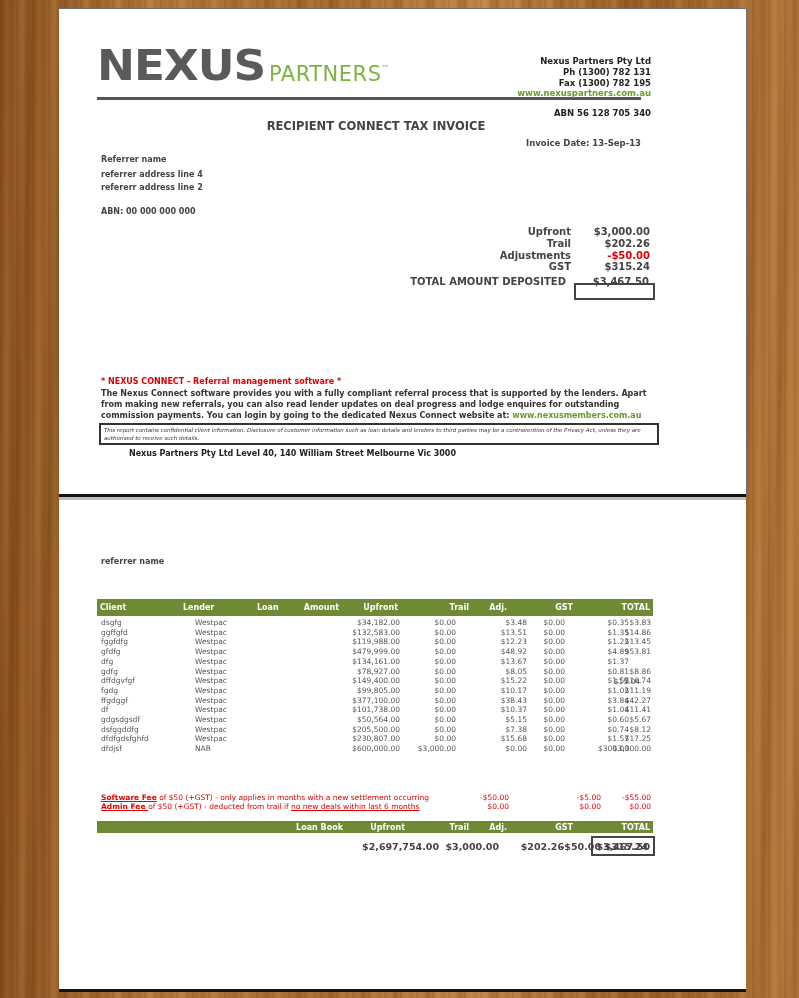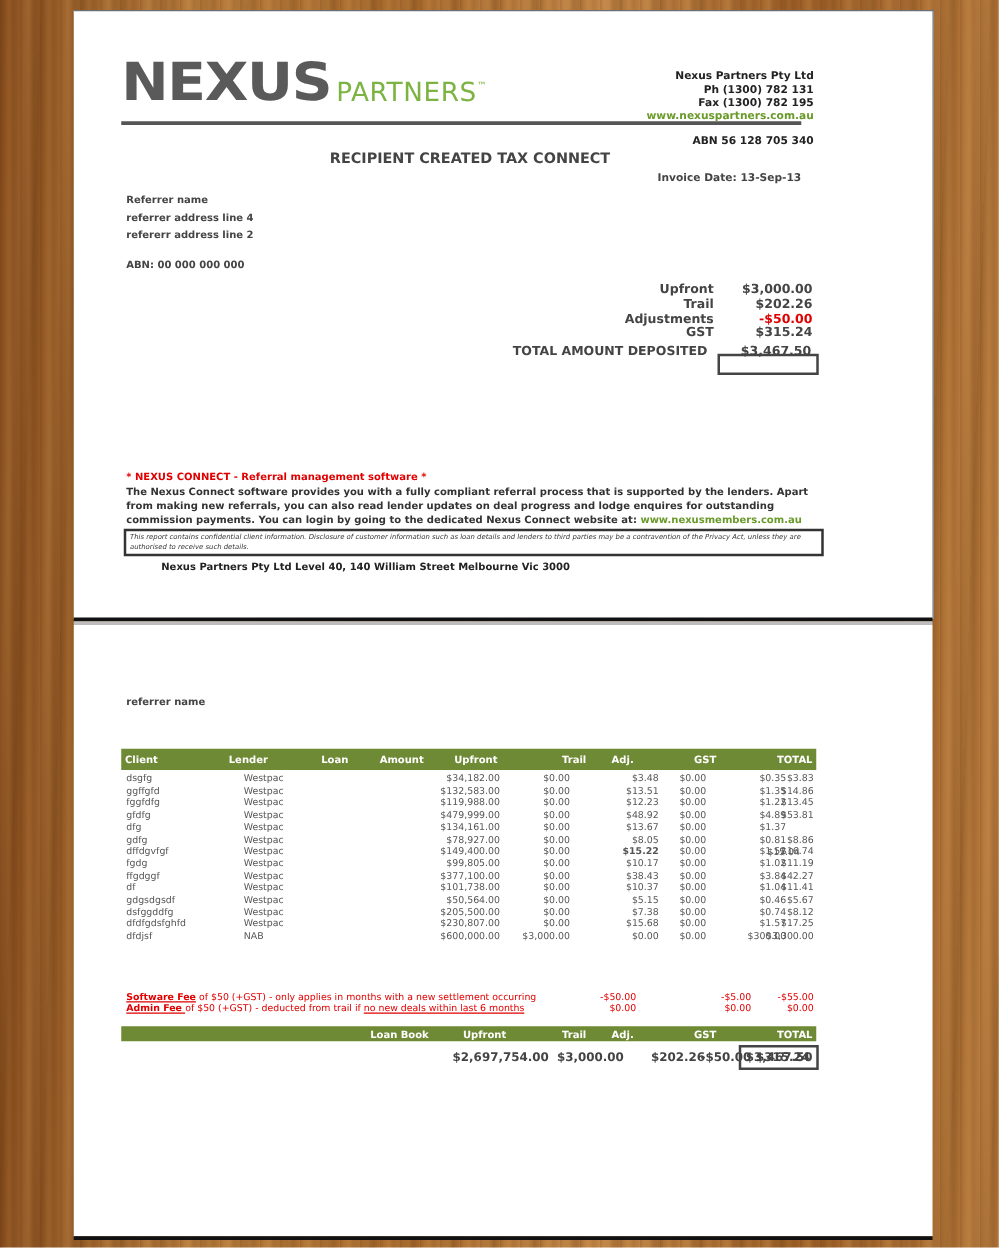--- a/index.html
+++ b/index.html
@@ -64,21 +64,21 @@
   <div class="abs logo-nexus">NEXUS</div>
   <div class="abs logo-partners"><span>PARTNERS</span><span class="logo-tm">™</span></div>
   <div class="hdr-rule"></div>
 
   <div class="abs company" style="top:47px;">Nexus Partners Pty Ltd</div>
   <div class="abs company" style="top:58px;">Ph (1300) 782 131</div>
   <div class="abs company" style="top:69px;">Fax (1300) 782 195</div>
   <div class="abs company web" style="top:79px;">www.nexuspartners.com.au</div>
   <div class="abs company" style="top:99px; right:95px;">ABN  56 128 705 340</div>
 
-  <div class="abs title">RECIPIENT CREATED TAX CONNECT</div>
+  <div class="abs title">RECIPIENT CONNECT TAX INVOICE</div>
   <div class="abs inv-date">Invoice Date: 13-Sep-13</div>
 
   <div class="abs ref" style="top:146px;">Referrer name</div>
   <div class="abs ref" style="top:161px;">referrer address line 4</div>
   <div class="abs ref" style="top:174px;">refererr address line 2</div>
   <div class="abs ref" style="top:198px;">ABN: 00 000 000 000</div>
 
   <div class="abs sum-label" style="top:217px;">Upfront</div>
   <div class="abs sum-val" style="top:217px;">$3,000.00</div>
   <div class="abs sum-label" style="top:229px;">Trail</div>
@@ -182,21 +182,21 @@
         <span class="cell" style="right: 181px;">$0.00</span>
         <span class="cell" style="right: 117px;">$0.81</span>
         <span class="cell" style="right: 95px;">$8.86</span>
       </div>
       <div class="row" style="top: 176.2px;">
         <span class="cell" style="left: 42px;">dffdgvfgf</span>
         <span class="cell" style="left: 136px;">Westpac</span>
         <span class="cell" style="left: 200px;"></span>
         <span class="cell" style="right: 346px;">$149,400.00</span>
         <span class="cell" style="right: 290px;">$0.00</span>
-        <span class="cell" style="right: 219px; font-weight: bold;">$15.22</span>
+        <span class="cell" style="right: 219px;">$15.22</span>
         <span class="cell" style="right: 181px;">$0.00</span>
         <span class="cell" style="right: 117px;">$1.52</span>
         <span class="cell" style="right: 95px;">$16.74</span>
       </div>
       <div class="row" style="top: 185.9px;">
         <span class="cell" style="left: 42px;">fgdg</span>
         <span class="cell" style="left: 136px;">Westpac</span>
         <span class="cell" style="left: 200px;"></span>
         <span class="cell" style="right: 346px;">$99,805.00</span>
         <span class="cell" style="right: 290px;">$0.00</span>
@@ -228,21 +228,21 @@
         <span class="cell" style="right: 95px;">$11.41</span>
       </div>
       <div class="row" style="top: 215px;">
         <span class="cell" style="left: 42px;">gdgsdgsdf</span>
         <span class="cell" style="left: 136px;">Westpac</span>
         <span class="cell" style="left: 200px;"></span>
         <span class="cell" style="right: 346px;">$50,564.00</span>
         <span class="cell" style="right: 290px;">$0.00</span>
         <span class="cell" style="right: 219px;">$5.15</span>
         <span class="cell" style="right: 181px;">$0.00</span>
-        <span class="cell" style="right: 117px;">$0.46</span>
+        <span class="cell" style="right: 117px;">$0.60</span>
         <span class="cell" style="right: 95px;">$5.67</span>
       </div>
       <div class="row" style="top: 224.7px;">
         <span class="cell" style="left: 42px;">dsfggddfg</span>
         <span class="cell" style="left: 136px;">Westpac</span>
         <span class="cell" style="left: 200px;"></span>
         <span class="cell" style="right: 346px;">$205,500.00</span>
         <span class="cell" style="right: 290px;">$0.00</span>
         <span class="cell" style="right: 219px;">$7.38</span>
         <span class="cell" style="right: 181px;">$0.00</span>

